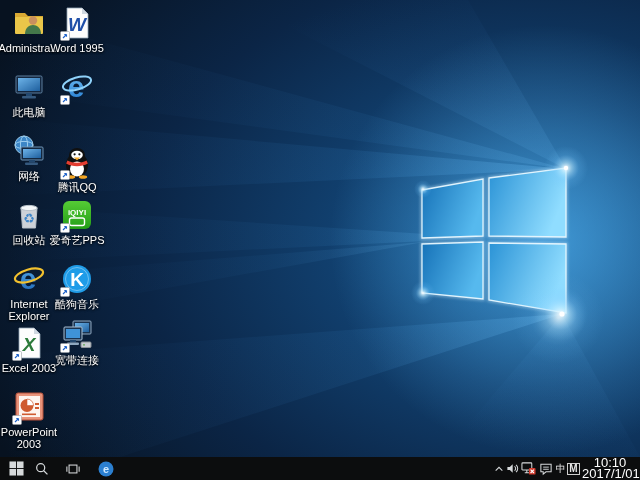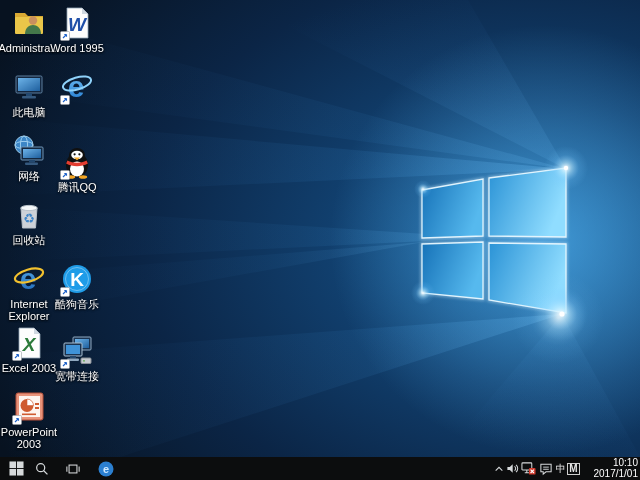--- a/index.html
+++ b/index.html
@@ -12,22 +12,22 @@
   .ic > svg{display:block;width:34px;height:34px;}
   .sc{position:absolute;left:0;bottom:-1px;width:10px;height:10px;}
   .sc svg{display:block;width:10px;height:10px;}
   .label{margin-top:2px;font-size:11px;line-height:12px;color:#fff;text-align:center;
          text-shadow:0 1px 2px rgba(0,0,0,.95),0 0 3px rgba(0,0,0,.7);word-break:break-word;}
   .taskbar{position:absolute;left:0;bottom:0;width:640px;height:23px;background:#0c0d0e;}
   .tb-btn{position:absolute;top:0;height:23px;width:26px;display:flex;align-items:center;justify-content:center;cursor:pointer;}
   .tray-ic{position:absolute;top:0;height:23px;width:15px;display:flex;align-items:center;justify-content:center;
            color:#e6e6e6;font-size:10px;cursor:pointer;}
   .ime{font-size:10px;font-weight:bold;border:1px solid #cfcfcf;padding:0 1px;line-height:10px;height:10px;}
-  .clock{position:absolute;right:2px;top:1px;width:56px;height:21px;color:#fff;font-size:10px;
-         line-height:10.5px;text-align:right;cursor:pointer;}
+  .clock{position:absolute;right:2px;top:1px;width:56px;height:21px;color:#fff;font-size:13px;
+         line-height:10.5px;text-align:center;cursor:pointer;}
 </style>
 </head>
 <body>
 
 <div class="desktop">
 
   <svg class="wall" viewBox="0 0 640 457" preserveAspectRatio="none">
     <defs>
       <radialGradient id="bgGrad" cx="0.84" cy="0.53" r="0.95">
         <stop offset="0" stop-color="#1b6aa8"></stop>
@@ -272,39 +272,55 @@
       <div class="sc">
         <svg viewBox="0 0 10 10">
             <rect x="0.5" y="0.5" width="9" height="9" rx="1" fill="#fff" stroke="#9aa0a6" stroke-width="0.6"></rect>
             <path d="M3 7 L6.5 3.5 M6.5 3.5 H4.3 M6.5 3.5 V5.7" stroke="#1e62c9" stroke-width="1.1" fill="none"></path>
           </svg>
       </div>
     </div>
     <div class="label">腾讯QQ</div>
   </div>
 
+  <div class="icon" style="left:45px;top:198px">
+    <div class="ic">
+      <svg viewBox="0 0 34 34">
+        <rect x="3" y="3" width="28" height="28" rx="6" fill="url(#gPps)"></rect>
+        <text x="17" y="17" font-size="8" font-weight="bold" fill="#fff" text-anchor="middle">iQIYI</text>
+        <rect x="9.5" y="20" width="15" height="7.5" rx="2" fill="none" stroke="#fff" stroke-width="1.4"></rect>
+      </svg>
+      <div class="sc">
+        <svg viewBox="0 0 10 10">
+            <rect x="0.5" y="0.5" width="9" height="9" rx="1" fill="#fff" stroke="#9aa0a6" stroke-width="0.6"></rect>
+            <path d="M3 7 L6.5 3.5 M6.5 3.5 H4.3 M6.5 3.5 V5.7" stroke="#1e62c9" stroke-width="1.1" fill="none"></path>
+          </svg>
+      </div>
+    </div>
+    <div class="label">爱奇艺PPS</div>
+  </div>
 
   <div class="icon" style="left:45px;top:262px">
     <div class="ic">
       <svg viewBox="0 0 34 34">
         <circle cx="17" cy="17" r="14" fill="#1f9ce8"></circle>
         <circle cx="17" cy="17" r="11.5" fill="none" stroke="#ffffff" stroke-opacity="0.35" stroke-width="1"></circle>
         <text x="17" y="24" font-size="19" font-weight="bold" fill="#fff" text-anchor="middle">K</text>
       </svg>
       <div class="sc">
         <svg viewBox="0 0 10 10">
             <rect x="0.5" y="0.5" width="9" height="9" rx="1" fill="#fff" stroke="#9aa0a6" stroke-width="0.6"></rect>
             <path d="M3 7 L6.5 3.5 M6.5 3.5 H4.3 M6.5 3.5 V5.7" stroke="#1e62c9" stroke-width="1.1" fill="none"></path>
           </svg>
       </div>
     </div>
     <div class="label">酷狗音乐</div>
   </div>
 
-  <div class="icon" style="left:45px;top:334px">
+  <div class="icon" style="left:45px;top:318px">
     <div class="ic">
       <svg viewBox="0 0 34 34">
         <rect x="13" y="3" width="18" height="13" rx="1" fill="#1a3350" stroke="#8fa8bf"></rect>
         <rect x="15" y="5" width="14" height="9" fill="url(#gScreen)"></rect>
         <rect x="4" y="9" width="18" height="13" rx="1" fill="#1a3350" stroke="#a8bfd2"></rect>
         <rect x="6" y="11" width="14" height="9" fill="#3f93d8"></rect>
         <rect x="10" y="22" width="6" height="2.5" fill="#23486e"></rect>
         <rect x="7" y="24.5" width="12" height="2.5" rx="1" fill="#8fa8bf"></rect>
         <rect x="21" y="24" width="10" height="5.5" rx="1" fill="#c7ccd1" stroke="#8a9097"></rect>
         <circle cx="24" cy="26.8" r="0.9" fill="#5da84e"></circle>

